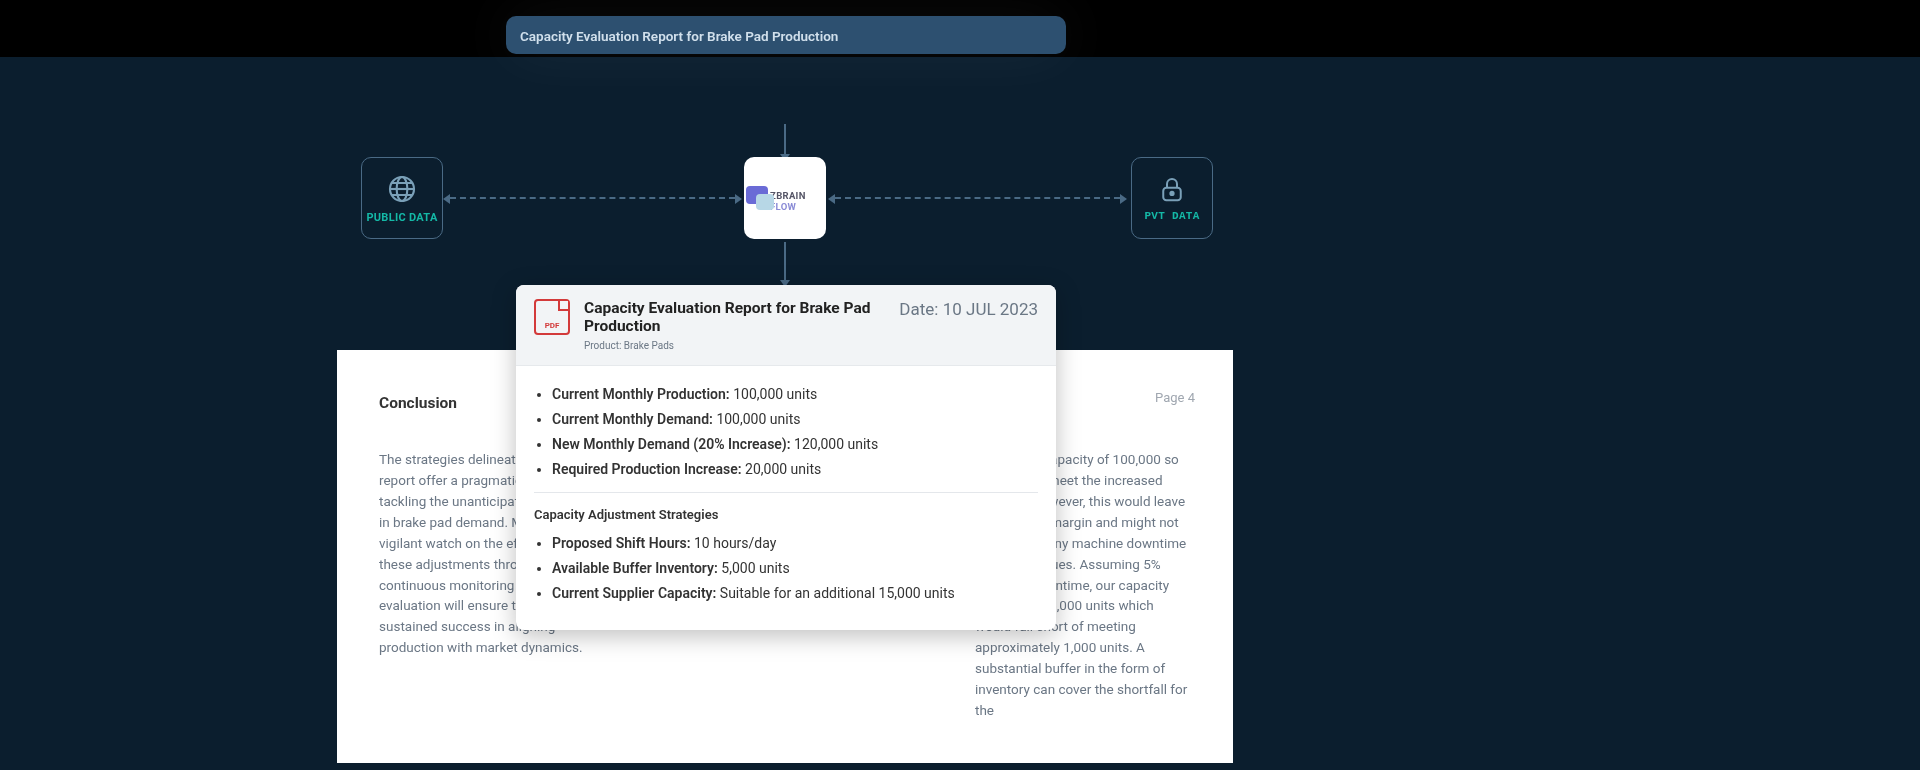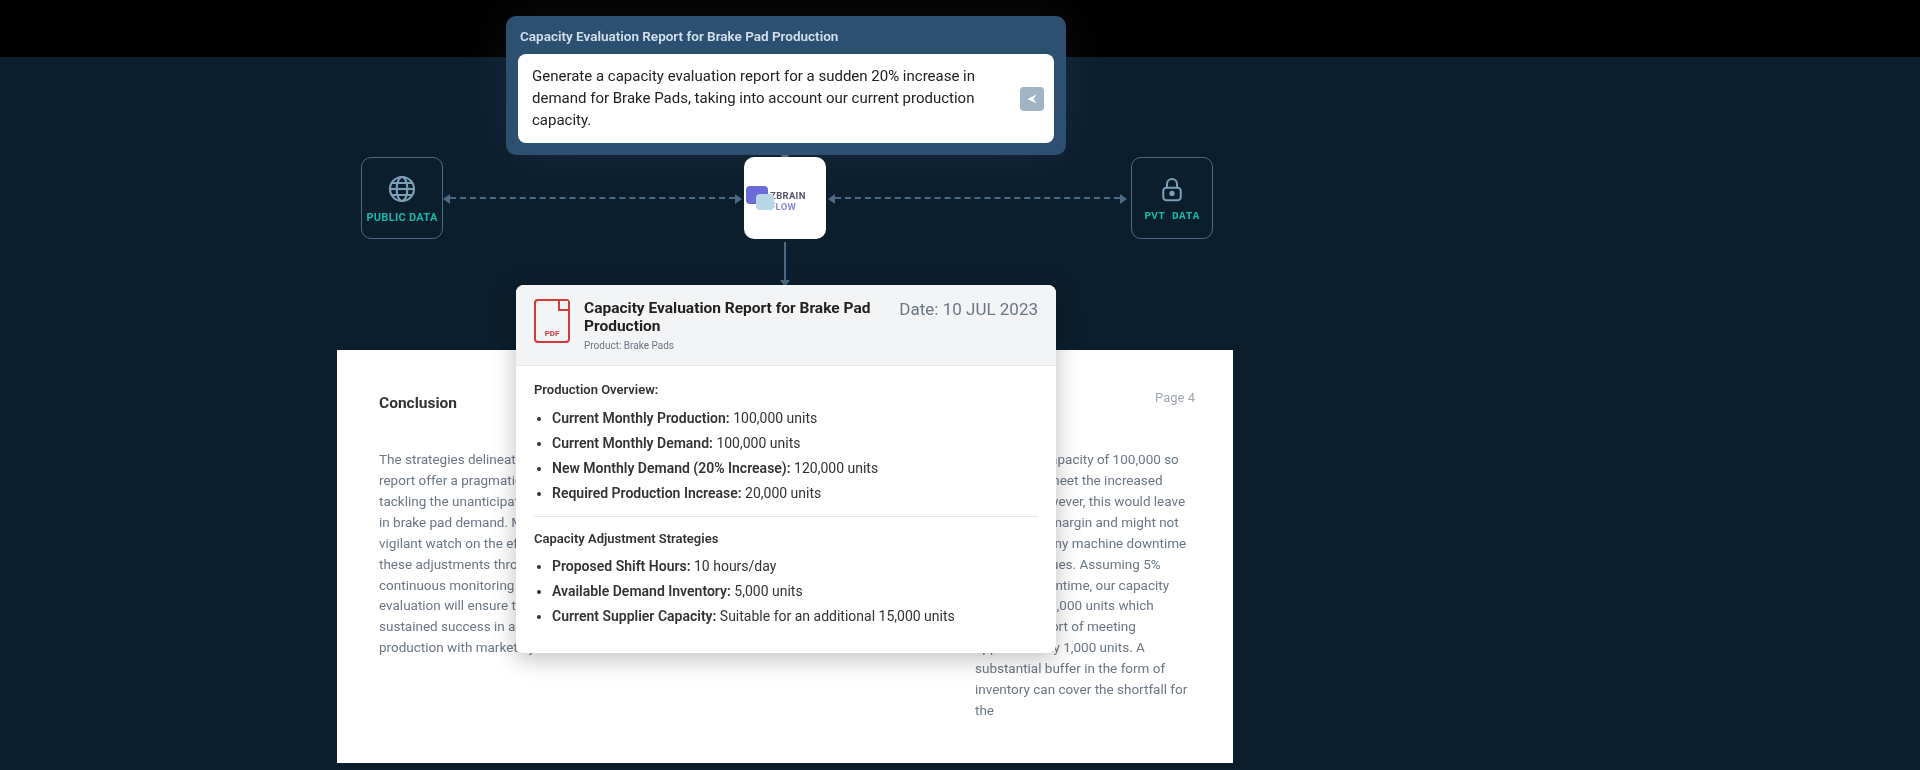--- a/index.html
+++ b/index.html
@@ -213,21 +213,21 @@
   .report-header {
     background: #f2f4f6;
     border-radius: 8px 8px 0 0;
     padding: 14px 18px 14px 18px;
     display: flex;
     gap: 14px;
     align-items: flex-start;
     border-bottom: 1px solid #e6e9ec;
   }
   .pdf-icon {
-    width: 36px; height: 44px;
+    width: 36px; height: 36px;
     border: 2px solid #d33a3a;
     border-radius: 4px;
     position: relative;
     flex-shrink: 0;
   }
   .pdf-icon::before {
     content: "";
     position: absolute;
     top: 0; right: 0;
     width: 0; height: 0;
@@ -306,28 +306,20 @@
     margin: 12px 0 12px 0;
   }
 </style>
 </head>
 <body>
 
 <div class="top-black"></div>
 
 <div class="prompt-card">
   <div class="prompt-header">Capacity Evaluation Report for Brake Pad Production</div>
-  <div class="prompt-body">
-    <span>Generate a capacity evaluation report for a sudden 20% increase in demand for Brake Pads, taking into account our current production capacity.</span>
-    <button class="send-btn">
-      <svg viewBox="0 0 24 24">
-          <path d="M3 12l18-9-6 9 6 9z"></path>
-        </svg>
-    </button>
-  </div>
 </div>
 
 <div id="v1" class="vline arrow"></div>
 <div class="dashline left"></div>
 <div class="dashline right"></div>
 <div id="v2" class="vline arrow"></div>
 
 <div id="public-data" class="data-box">
   <svg width="32" height="32" viewBox="0 0 24 24" stroke-width="1.6">
     <circle cx="12" cy="12" r="9"></circle>
@@ -376,30 +368,29 @@
       <div class="pdftxt">PDF</div>
     </div>
     <div class="report-title">
       <h2>Capacity Evaluation Report for Brake Pad Production</h2>
       <div class="sub">Product: Brake Pads</div>
     </div>
     <div class="report-date">Date: 10 JUL 2023</div>
   </div>
   <div class="report-body">
 
-    <div class="sec-title">Production Overview:</div>
     <ul class="datalist">
       <li><span class="k">Current Monthly Production:</span> <span>100,000 units</span></li>
       <li><span class="k">Current Monthly Demand:</span> <span>100,000 units</span></li>
       <li><span class="k">New Monthly Demand (20% Increase):</span> <span>120,000 units</span></li>
       <li><span class="k">Required Production Increase:</span> <span>20,000 units</span></li>
     </ul>
 
     <hr class="divider">
 
     <div class="sec-title">Capacity Adjustment Strategies</div>
     <ul class="datalist">
       <li><span class="k">Proposed Shift Hours:</span> <span>10 hours/day</span></li>
-      <li><span class="k">Available Demand Inventory:</span> <span>5,000 units</span></li>
+      <li><span class="k">Available Buffer Inventory:</span> <span>5,000 units</span></li>
       <li><span class="k">Current Supplier Capacity:</span> <span>Suitable for an additional 15,000 units</span></li>
     </ul>
   </div>
 </div>
 
 </body></html>

